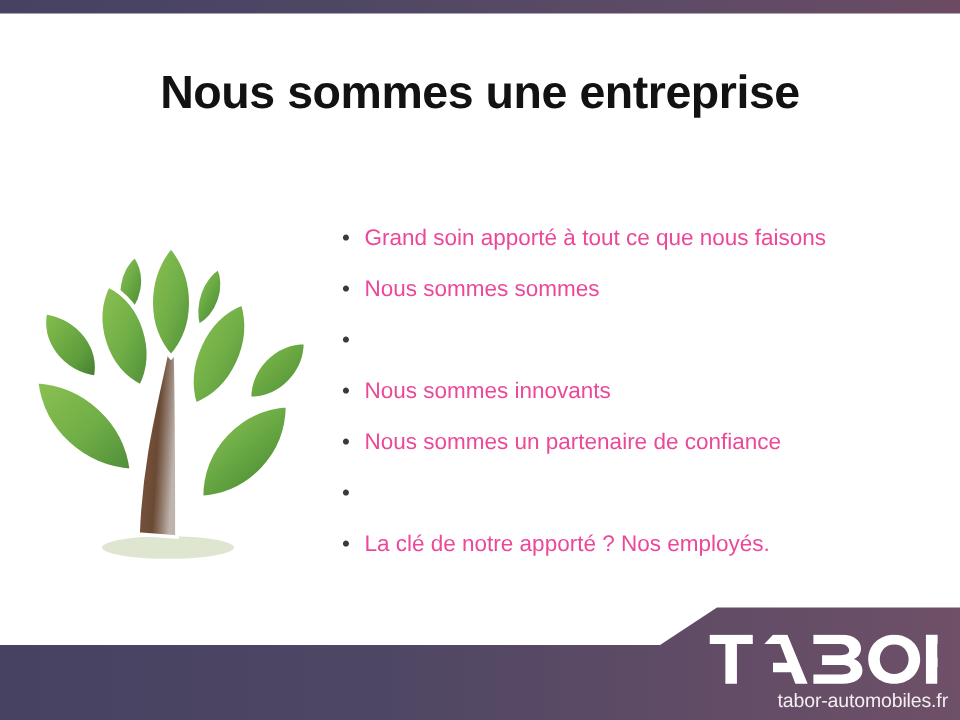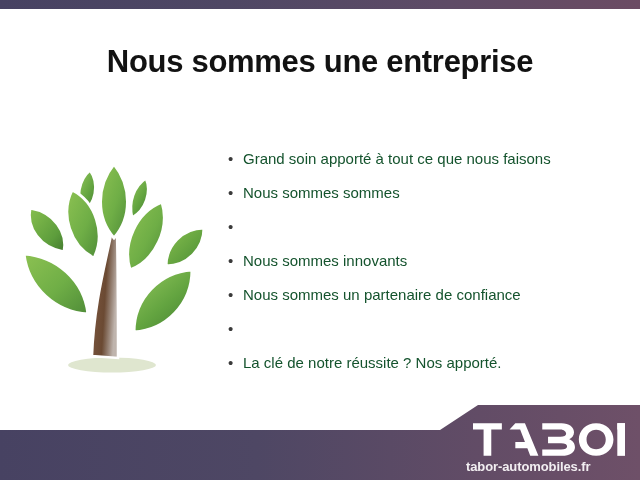--- a/index.html
+++ b/index.html
@@ -67,21 +67,21 @@
     width: 15px;
     flex: 0 0 15px;
     font-size: 15px;
     line-height: 22px;
     color: #3a3a3a;
     text-align: left;
   }
   .bullet-text {
     font-size: 15px;
     line-height: 22px;
-    color: #14532d;
+    color: #ec4899;
     white-space: nowrap;
   }
 
   
   .tree {
     position: absolute;
     left: 14px;
     top: 142px;
     width: 200px;
     height: 240px;
@@ -97,23 +97,22 @@
   }
   .band-svg {
     display: block;
     width: 640px;
     height: 85px;
   }
   .logo-block {
     position: absolute;
     right: 8px;
     bottom: 6px;
-    text-align: left;
+    text-align: right;
     width: 166px;
-    font-weight: bold;
   }
   .logo-word {
     font-size: 36px;
     line-height: 34px;
     letter-spacing: 1px;
     color: #ffffff;
     font-weight: normal;
   }
   .logo-word svg {
     display: block;
@@ -208,21 +207,21 @@
     </div>
     <div class="bullet-row">
       <span class="bullet-dot">•</span>
       <span class="bullet-text">Nous sommes un partenaire de confiance</span>
     </div>
     <div class="bullet-row">
       <span class="bullet-dot">•</span>
     </div>
     <div class="bullet-row">
       <span class="bullet-dot">•</span>
-      <span class="bullet-text">La clé de notre réussite ? Nos apporté.</span>
+      <span class="bullet-text">La clé de notre apporté ? Nos employés.</span>
     </div>
   </div>
 
   <div class="bottom-band">
     <svg class="band-svg" viewBox="0 0 640 85" preserveAspectRatio="none">
       <defs>
         <linearGradient id="bandg" x1="0" y1="0" x2="1" y2="0">
           <stop offset="0%" stop-color="#474262"></stop>
           <stop offset="40%" stop-color="#4e4764"></stop>
           <stop offset="75%" stop-color="#624c66"></stop>

